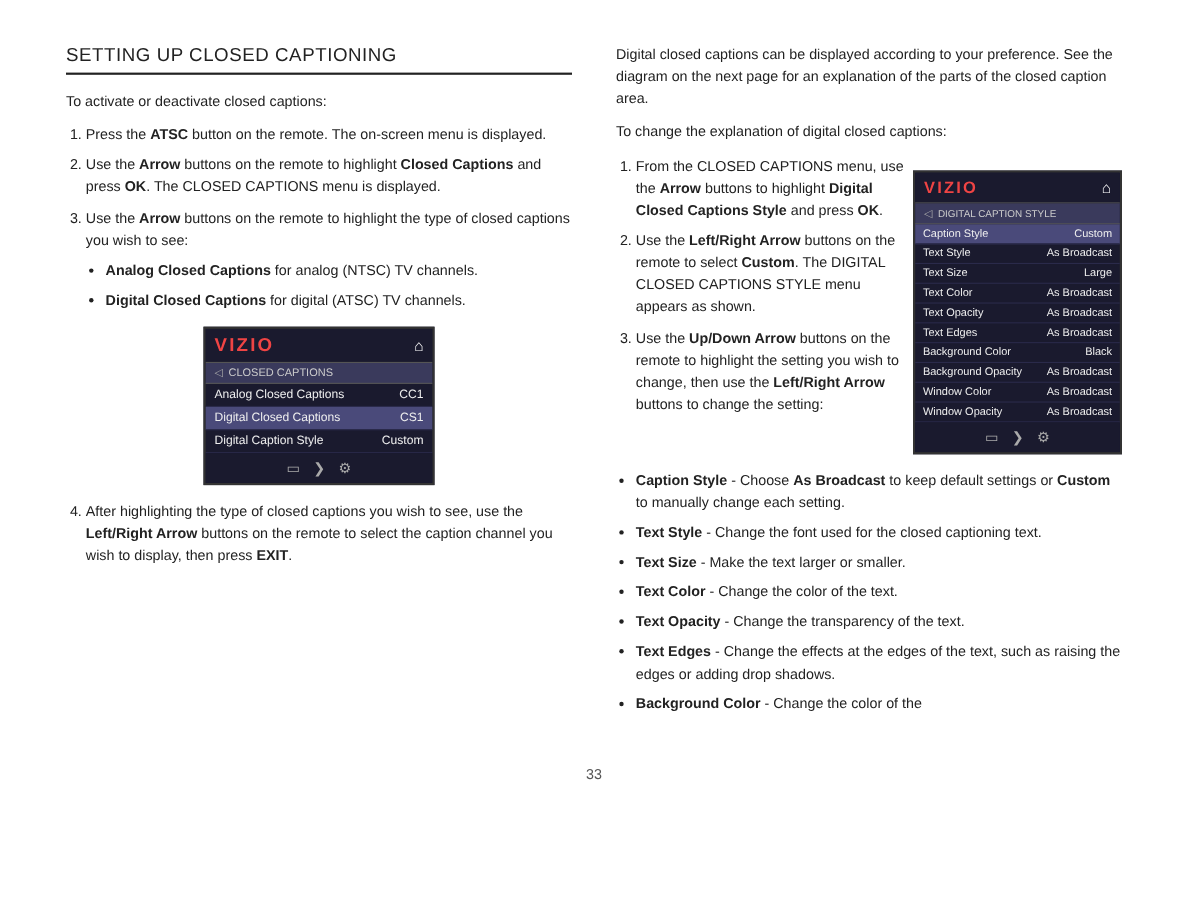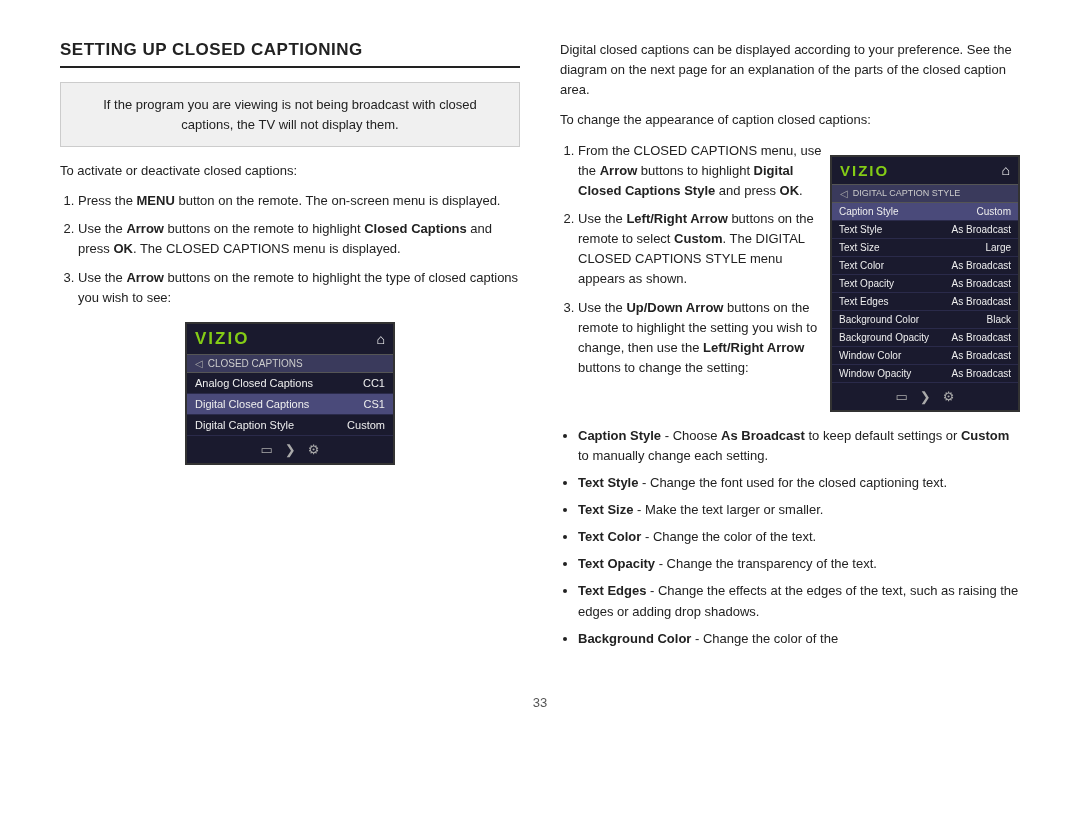--- a/index.html
+++ b/index.html
@@ -23,21 +23,21 @@
     }
     .left-col {
       flex: 1;
       max-width: 480px;
     }
     .right-col {
       flex: 1;
     }
     h1.section-title {
       font-size: 17px;
-      font-weight: 700;
+      font-weight: 400;
       letter-spacing: 0.5px;
       text-transform: uppercase;
       border-bottom: 2.5px solid #222;
       padding-bottom: 6px;
       margin-bottom: 14px;
     }
     p {
       margin-bottom: 10px;
       line-height: 1.55;
       font-size: 13px;
@@ -91,21 +91,21 @@
       display: flex;
       align-items: center;
       justify-content: space-between;
       background: #1a1a2e;
       padding: 5px 8px;
       border-bottom: 1px solid #555;
     }
     .tv-menu-header .vizio-logo {
       font-size: 17px;
       font-weight: 900;
-      color: #84cc16;
+      color: #ef4444;
       letter-spacing: 2px;
       font-family: Arial Black, Arial, sans-serif;
     }
     .tv-menu-header .home-icon {
       font-size: 14px;
       color: #fff;
     }
     .tv-menu-subtitle {
       background: #3a3a5c;
       color: #ccc;
@@ -181,36 +181,37 @@
 </head>
 <body>
 
 <div class="page-container">
   <div class="two-col">
 
     <div class="left-col">
       <h1 class="section-title">SETTING UP CLOSED CAPTIONING</h1>
 
 
-      <div class="notice-box">
-        <span>If the program you are viewing is not being broadcast with closed captions, the TV will not display them.</span>
-      </div>
 
 
       <p>To activate or deactivate closed captions:</p>
 
       <ol>
         <li>
-          Press the <b>MENU</b> button on the remote. The on-screen menu is displayed.
+          Press the <b>ATSC</b> button on the remote. The on-screen menu is displayed.
         </li>
         <li>
           Use the <b>Arrow</b> buttons on the remote to highlight <b>Closed Captions</b> and press <b>OK</b>. The CLOSED CAPTIONS menu is displayed.
         </li>
         <li>
           Use the <b>Arrow</b> buttons on the remote to highlight the type of closed captions you wish to see:
+          <ul style="margin-top:7px;">
+            <li><b>Analog Closed Captions</b> for analog (NTSC) TV channels.</li>
+            <li><b>Digital Closed Captions</b> for digital (ATSC) TV channels.</li>
+          </ul>
         </li>
       </ol>
 
       <div class="tv-menu-box">
         <div class="tv-menu-header">
           <span class="vizio-logo">VIZIO</span>
           <span class="home-icon">⌂</span>
         </div>
         <div class="tv-menu-subtitle">
           <span class="arrow-left">◁</span>
@@ -228,26 +229,31 @@
           <span>Digital Caption Style</span>
           <span>Custom</span>
         </div>
         <div class="tv-menu-footer">
           <span>▭</span>
           <span>❯</span>
           <span>⚙</span>
         </div>
       </div>
 
+      <ol start="4">
+        <li>
+          After highlighting the type of closed captions you wish to see, use the <b>Left/Right Arrow</b> buttons on the remote to select the caption channel you wish to display, then press <b>EXIT</b>.
+        </li>
+      </ol>
     </div>
 
     <div class="right-col">
 
       <p>Digital closed captions can be displayed according to your preference. See the diagram on the next page for an explanation of the parts of the closed caption area.</p>
-      <p>To change the appearance of caption closed captions:</p>
+      <p>To change the explanation of digital closed captions:</p>
 
       <div class="with-menu">
         <div class="text-part">
           <ol>
             <li>
               From the CLOSED CAPTIONS menu, use the <b>Arrow</b> buttons to highlight <b>Digital Closed Captions Style</b> and press <b>OK</b>.
             </li>
             <li>
               Use the <b>Left/Right Arrow</b> buttons on the remote to select <b>Custom</b>. The DIGITAL CLOSED CAPTIONS STYLE menu appears as shown.
             </li>

